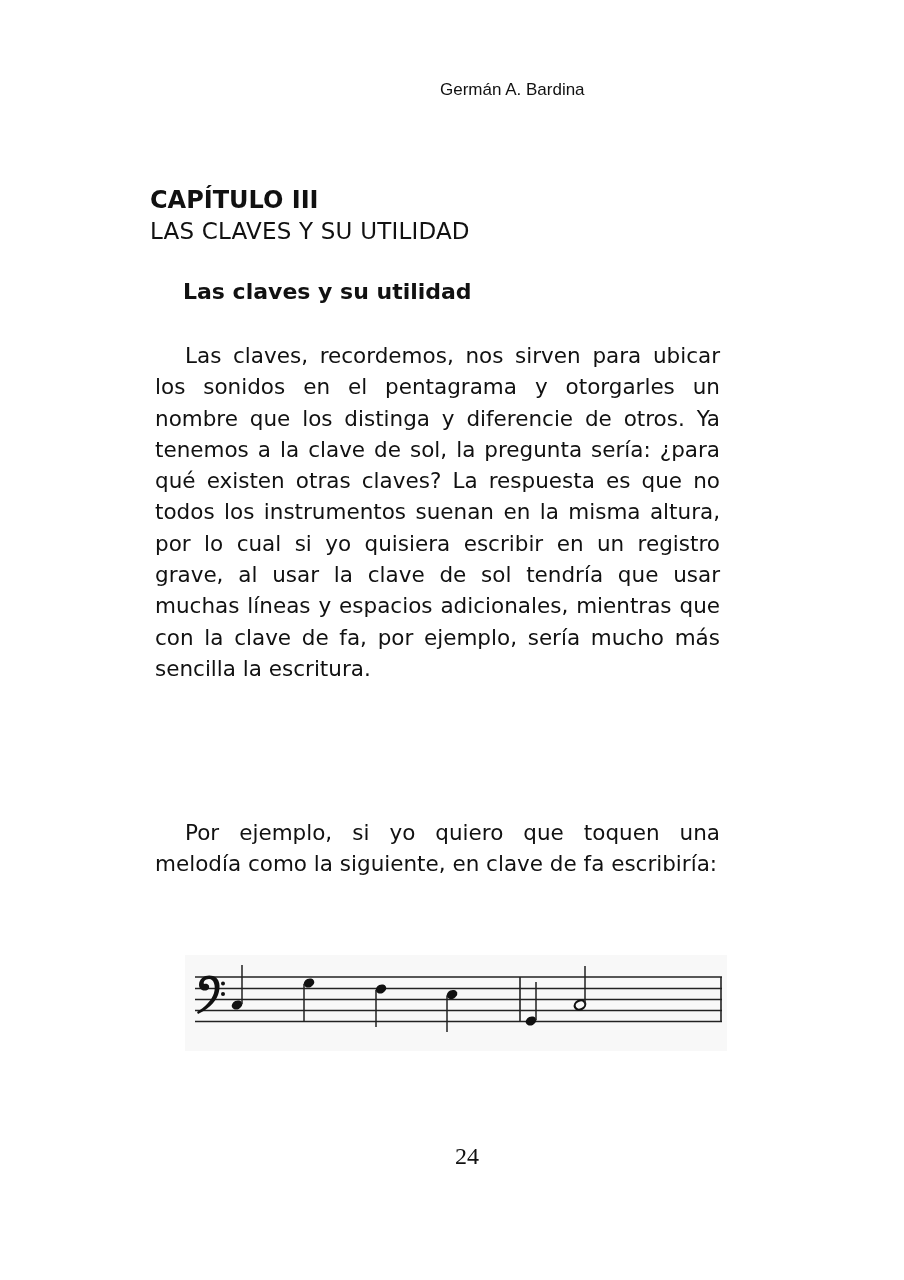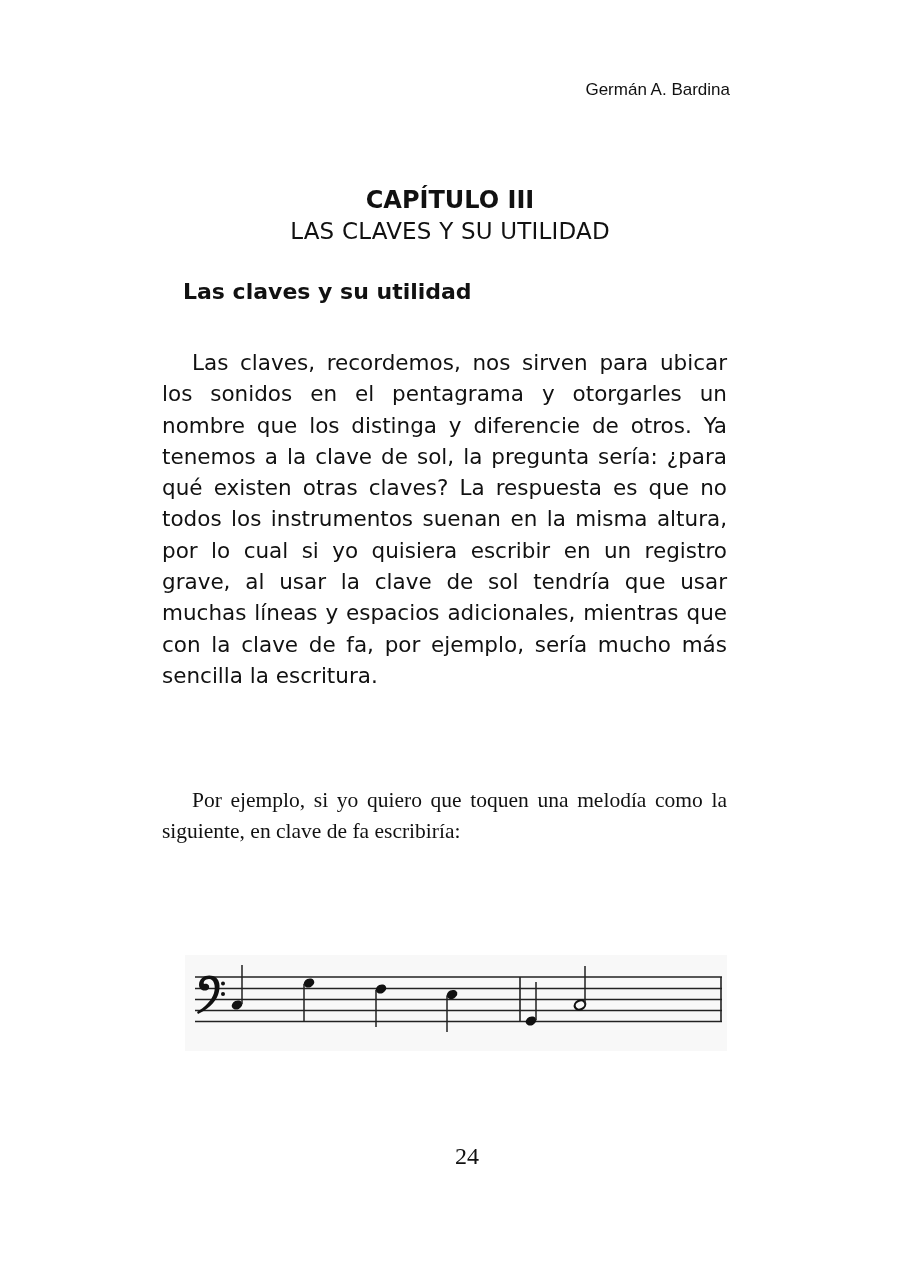--- a/index.html
+++ b/index.html
@@ -12,41 +12,40 @@
       height: 1280px;
       position: relative;
       overflow: hidden;
       color: #111111;
     }
     .running-head {
       position: absolute;
       left: 440px;
       top: 78px;
       width: 290px;
-      text-align: right;
+      text-align: left;
     }
     .running-author {
       font-family: "Liberation Sans", "DejaVu Sans", sans-serif;
       font-size: 17px;
       line-height: 24px;
       display: block;
     }
     .running-title {
       font-family: "Liberation Serif", "DejaVu Serif", serif;
       font-style: italic;
       font-size: 19px;
       line-height: 24px;
       display: block;
     }
     .chapter-block {
       position: absolute;
       left: 150px;
       top: 184px;
       width: 600px;
-      text-align: center;
       font-family: "DejaVu Sans", "Liberation Sans", sans-serif;
     }
     .chapter-number {
       display: block;
       font-weight: bold;
       font-size: 24px;
       line-height: 32px;
     }
     .chapter-title {
       display: block;
@@ -66,25 +65,25 @@
     }
     .paragraph {
       position: absolute;
       left: 154px;
       width: 565px;
       font-family: "DejaVu Sans", "Liberation Sans", sans-serif;
       font-size: 21.5px;
       line-height: 31.3px;
       text-align: justify;
       text-indent: 30px;
-      margin: 8px;
+      margin: 1px;
       hyphens: none;
     }
     .p1 { top: 339px; }
-    .p2 { top: 777px; font-family: Liberation Serif, serif; }
+    .p2 { top: 816px; }
     .staff-figure {
       position: absolute;
       left: 185px;
       top: 955px;
       width: 542px;
       height: 96px;
       background: #f8f8f8;
     }
     .staff-figure svg {
       display: block;

